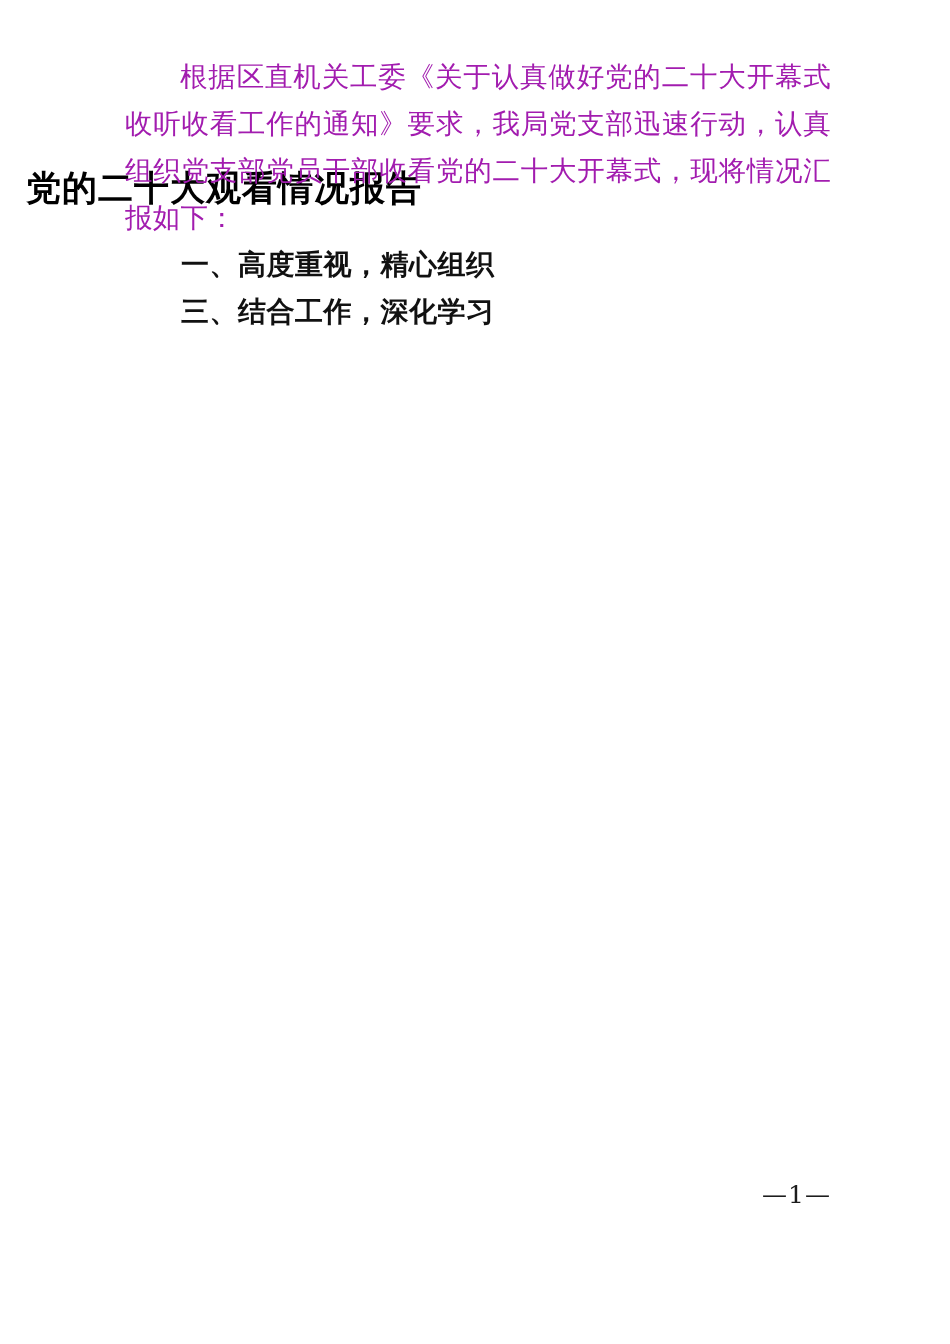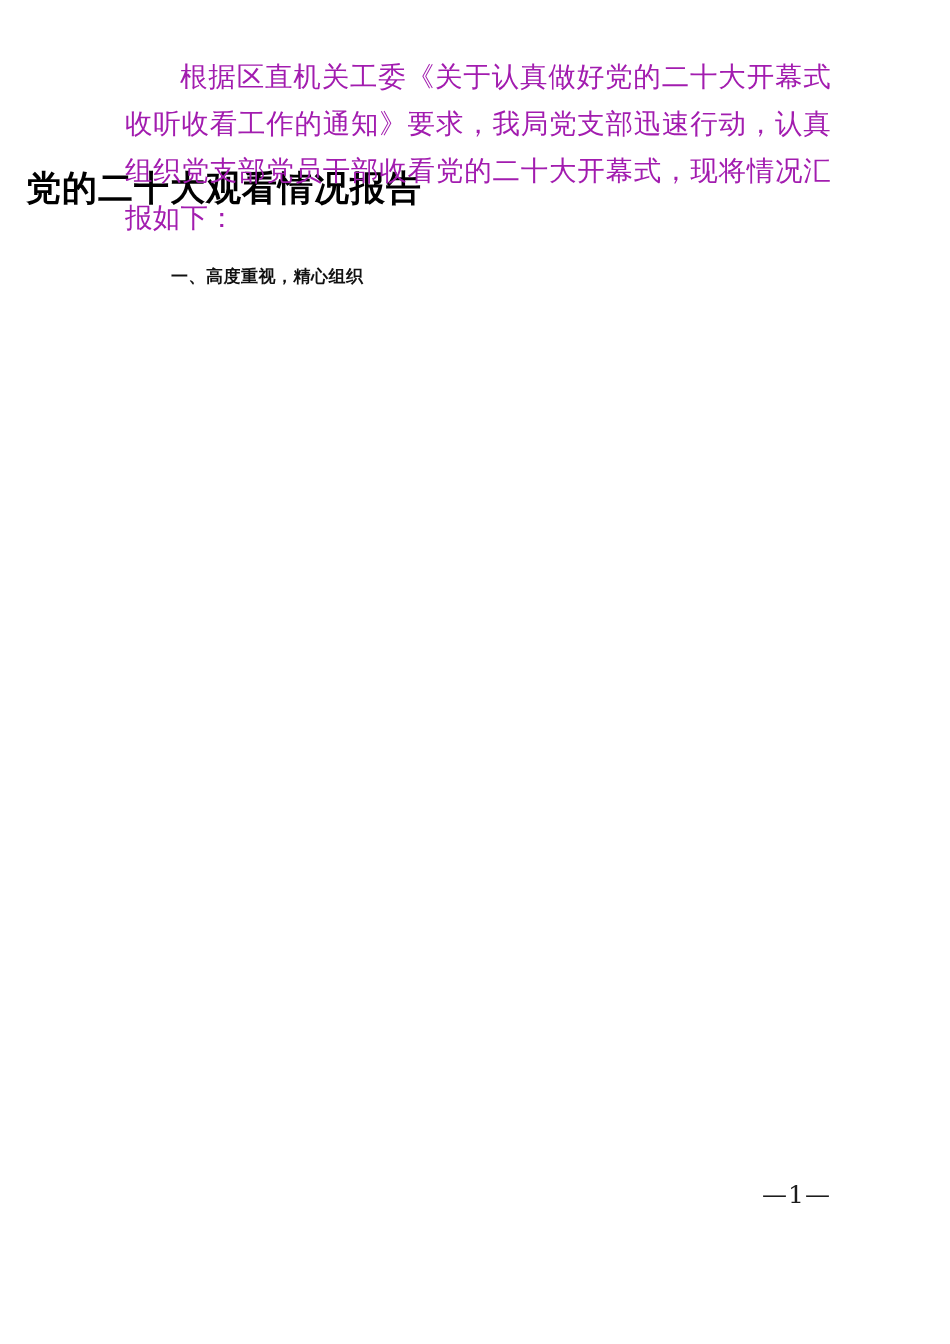--- a/index.html
+++ b/index.html
@@ -45,24 +45,24 @@
     margin: 0;
     letter-spacing: 0.2px;
     color: #a21caf;
   }
   .para.first {
     margin-top: 53px;
   }
   .heading {
     font-family: "DejaVu Sans", "Liberation Sans", sans-serif;
     font-weight: 700;
-    font-size: 17px;
+    font-size: 28px;
     line-height: 47px;
     text-indent: 2em;
-    margin: 12px;
+    margin: 0;
     letter-spacing: 0.5px;
     color: #111111;
   }
   .page-number {
     position: absolute;
     right: 119px;
     top: 1182px;
     font-size: 25px;
     line-height: 1;
     font-family: "DejaVu Serif", "Liberation Serif", serif;
@@ -83,18 +83,19 @@
   <h1 class="doc-title">党的二十大观看情况报告</h1>
 
   <div class="doc-body">
     <p class="para first">根据区直机关工委《关于认真做好党的二十大开幕式收听收看工作的通知》要求，我局党支部迅速行动，认真组织党支部党员干部收看党的二十大开幕式，现将情况汇报如下：</p>
 
     <p class="heading">一、高度重视，精心组织</p>
 
 
 
 
+    <p class="heading">三、结合工作，深化学习</p>
 
   </div>
 
   <div class="page-number">—1—</div>
 
 </div>
 
 </body></html>

